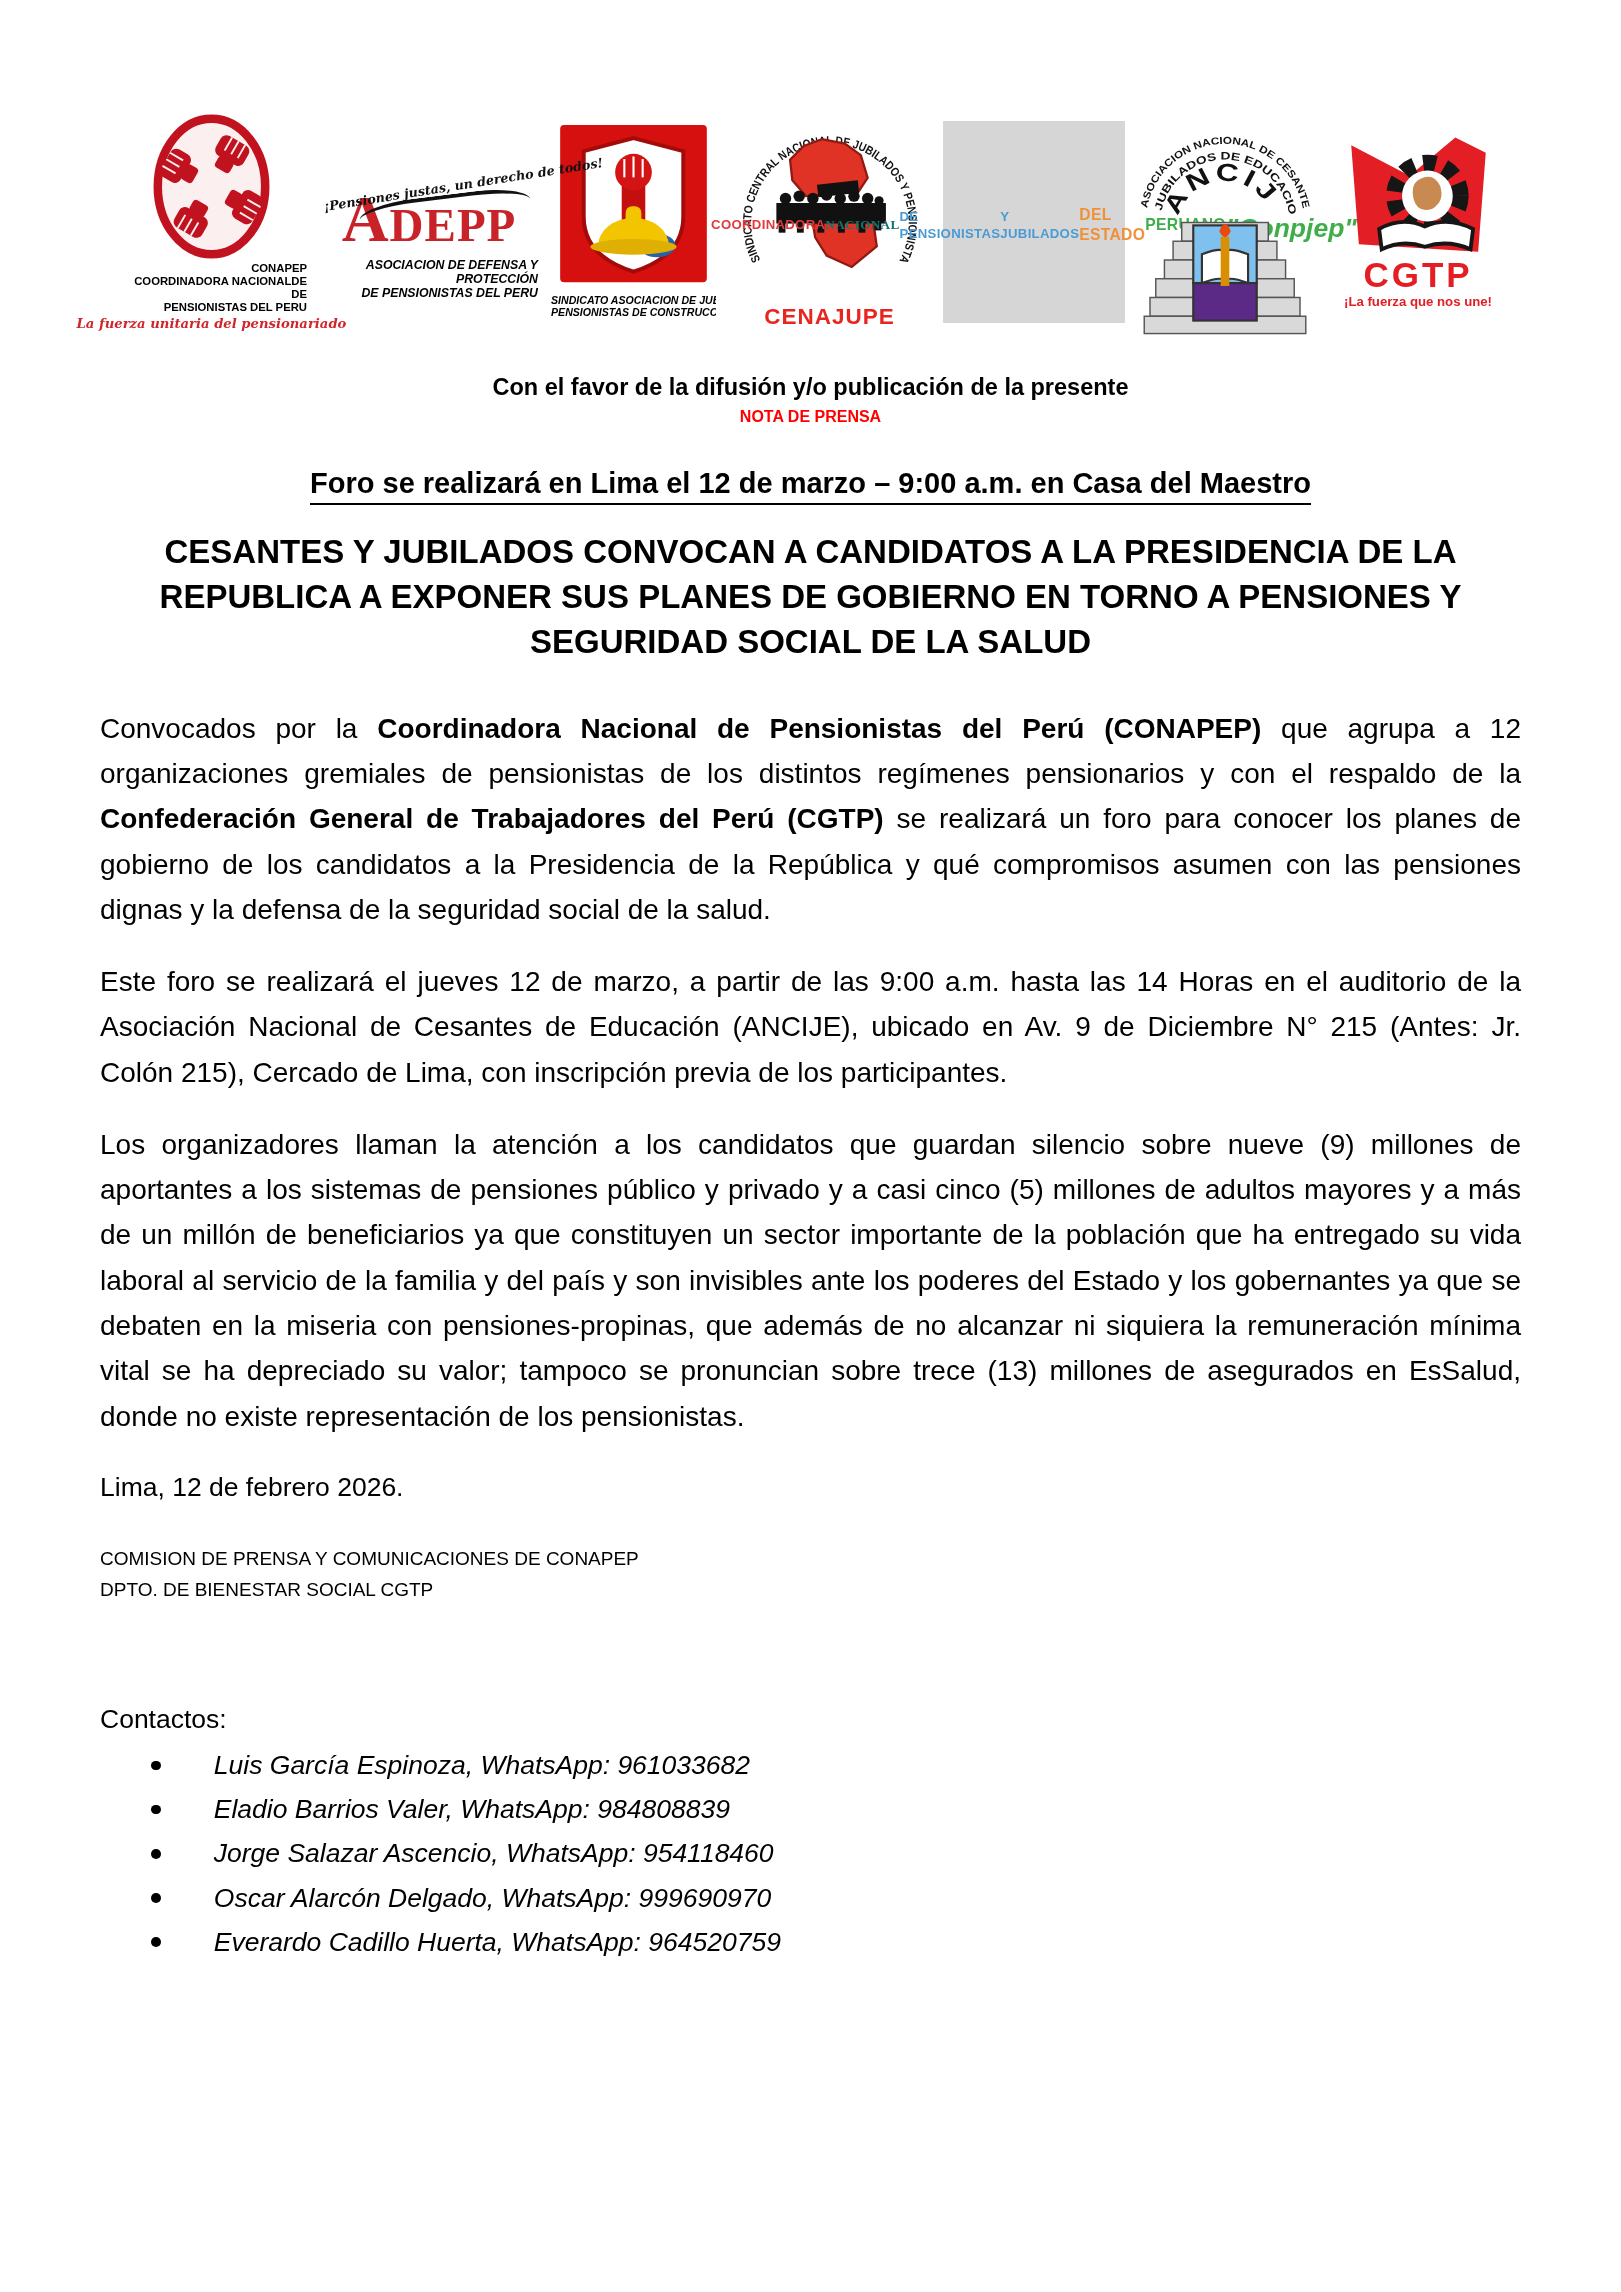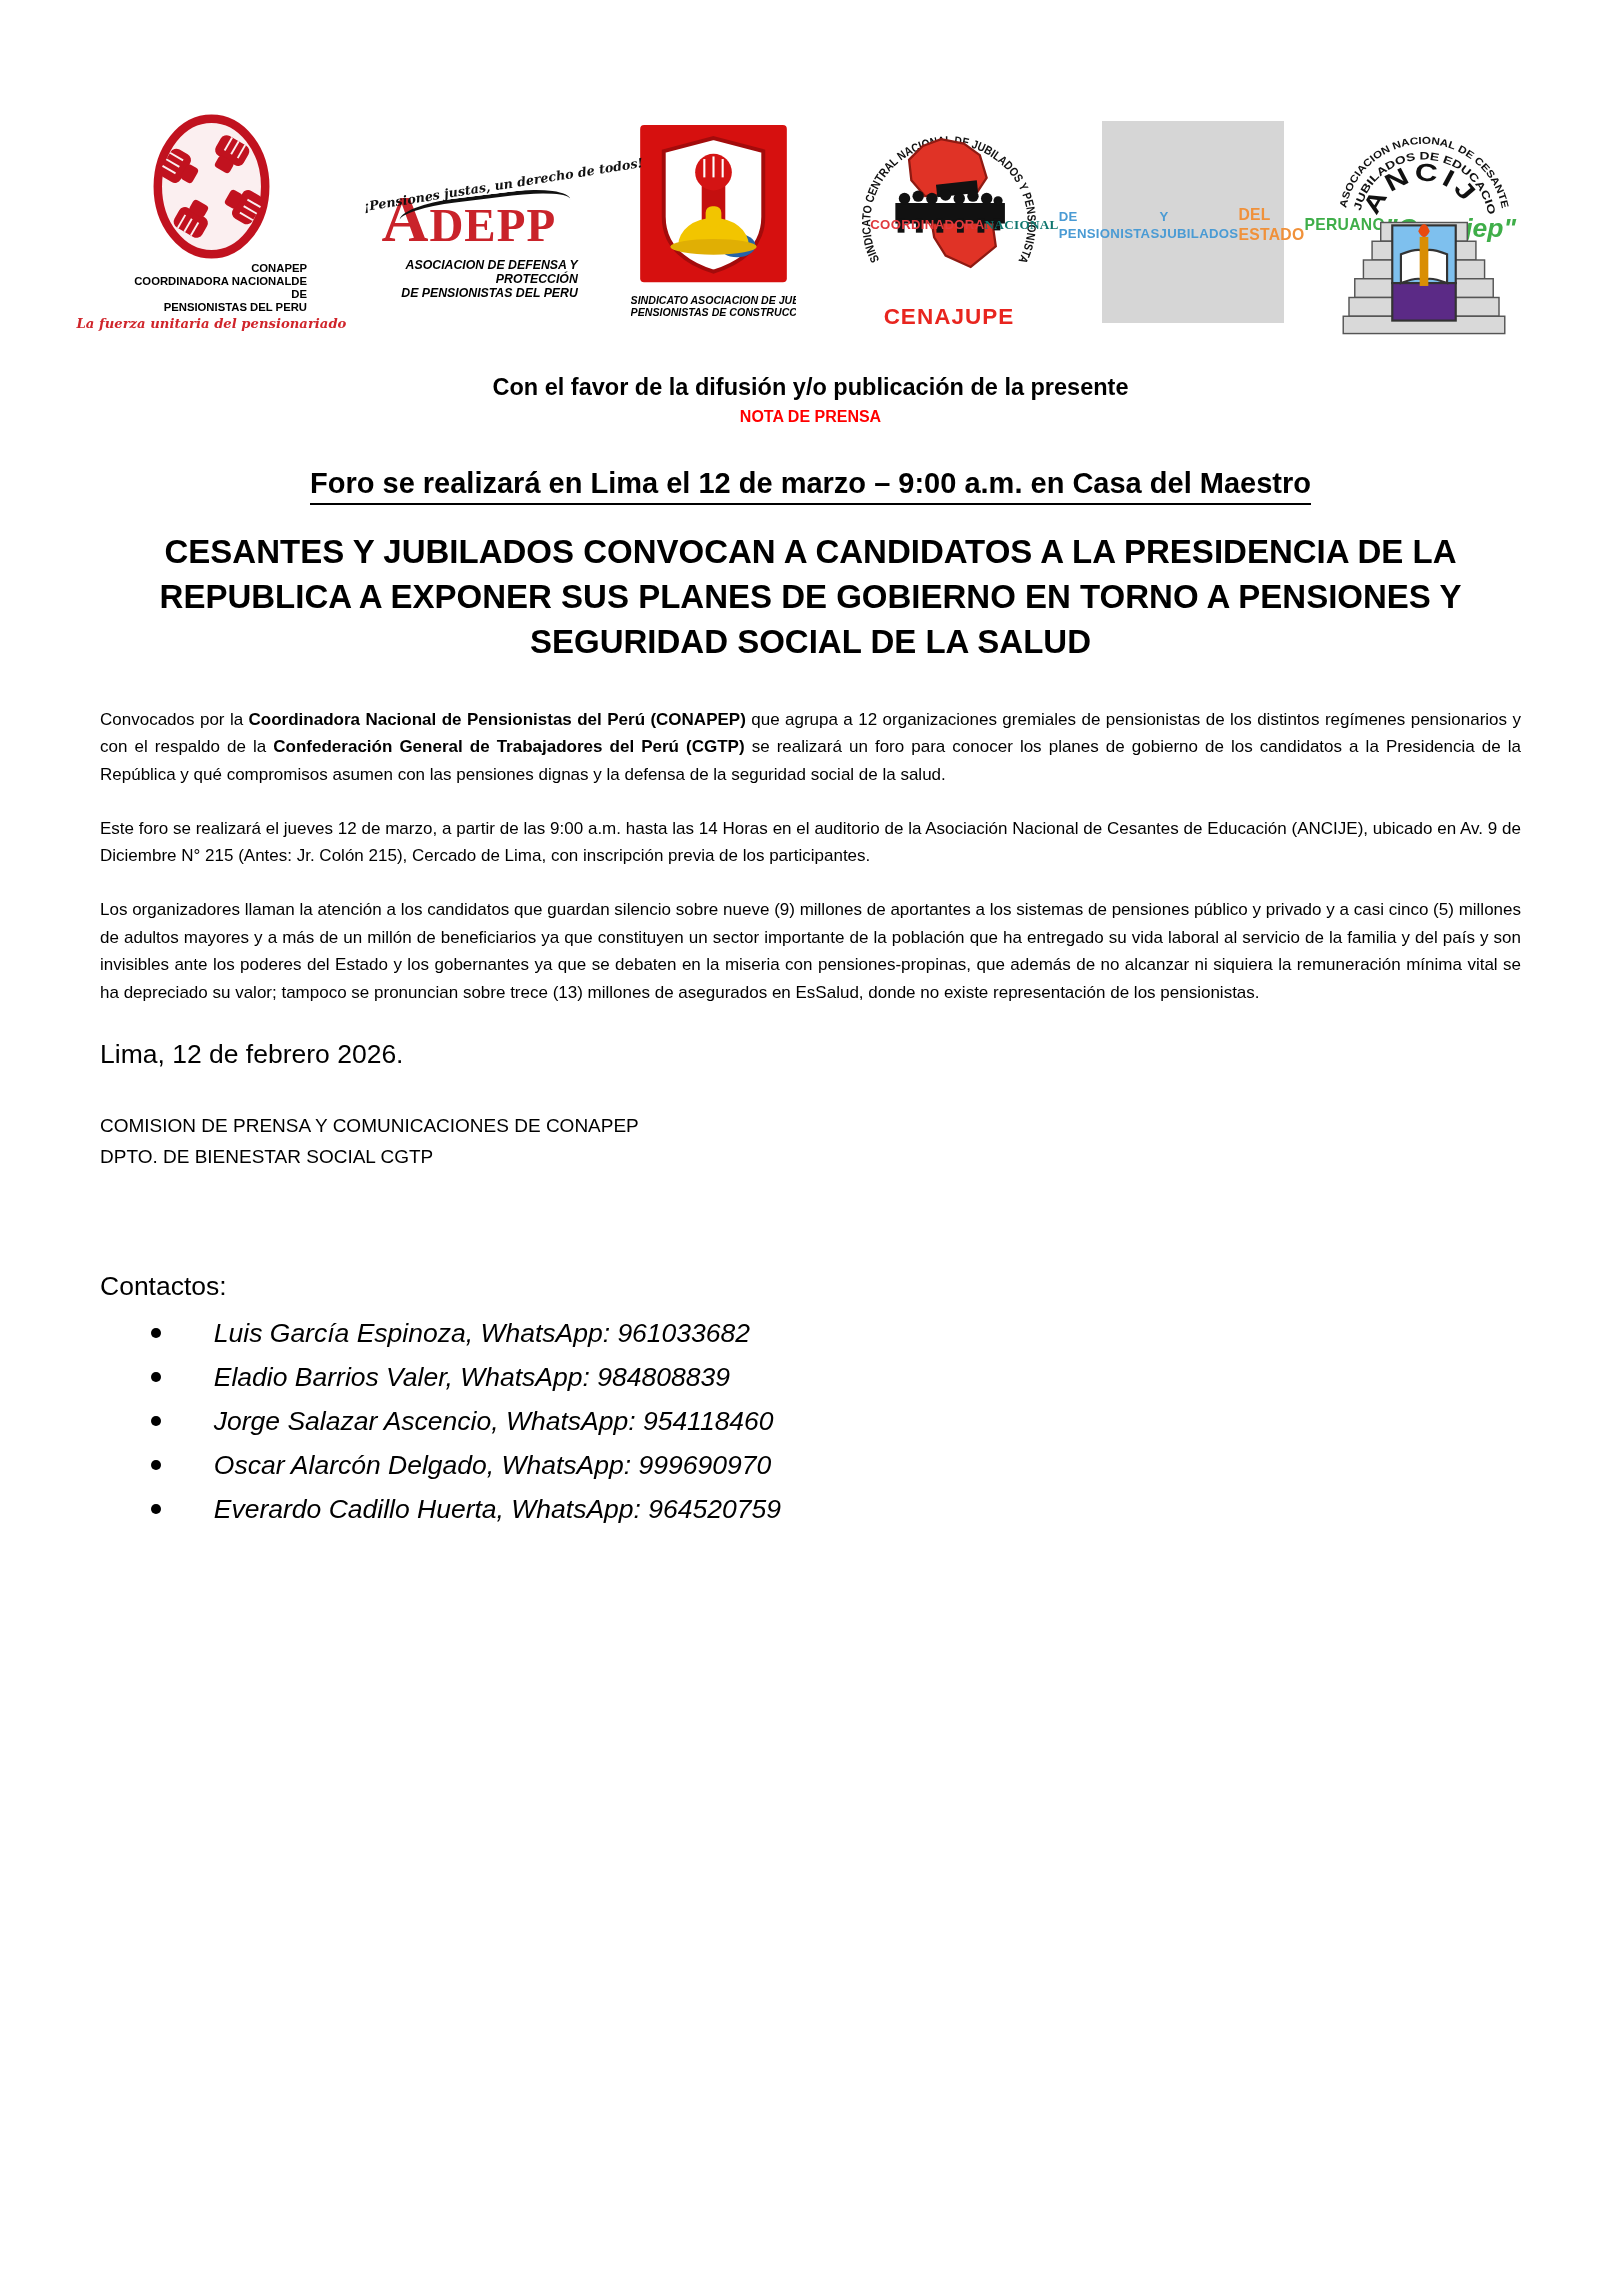--- a/index.html
+++ b/index.html
@@ -115,21 +115,21 @@
     display:inline-block;font-weight:bold;font-size:29px;
     border-bottom:2.9px solid #000;padding-bottom:2.9px;
   }
   .headline{
     margin:25.5px auto 0 auto;max-width:1402px;
     text-align:center;font-weight:bold;font-size:33px;line-height:1.36;
   }
   .bodycol{padding:0 100px;}
   .para{
     margin:0 0 26.5px 0;
-    font-size:17px;line-height:1.62;text-align:justify;
+    font-size:28px;line-height:1.62;text-align:justify;
   }
   .para.first{margin-top:41px;}
   .dateline{margin:33px 0 0 0;font-size:26.5px;}
   .signature{margin-top:41px;font-weight:normal;font-size:19px;line-height:1.62;}
   .contacts-label{margin-top:98px;font-size:26.5px;}
   ul.contacts{
     list-style:none;margin:17.6px 0 0 0;padding:0 0 0 51px;
   }
   ul.contacts li{
     font-style:italic;font-size:26.5px;line-height:1.0;margin-bottom:17.6px;
@@ -276,20 +276,31 @@
           <rect x="4" y="143" width="112" height="12"></rect>
         </g>
         <rect x="38" y="80" width="44" height="40" fill="#7ec0ee" stroke="#333" stroke-width="1.5"></rect>
         <rect x="38" y="120" width="44" height="26" fill="#5b2a86" stroke="#333" stroke-width="1.5"></rect>
         <path d="M44 100 Q60 94 60 100 Q60 94 76 100 L76 120 Q60 114 60 120 Q60 114 44 120 Z" fill="#ffffff" stroke="#333" stroke-width="1.5"></path>
         <rect x="57" y="88" width="6" height="34" fill="#d98e04"></rect>
         <path d="M56 84 Q60 74 64 84 Q62 88 60 88 Q58 88 56 84 Z" fill="#e8490f"></path>
       </svg>
     </div>
 
+    <div class="logo cgtp">
+      <svg width="165" height="122" viewBox="0 0 130 96">
+        <polygon points="12,8 58,32 94,2 118,14 112,92 18,86" fill="#e31e24"></polygon>
+        <circle cx="72" cy="48" r="26" fill="none" stroke="#161616" stroke-width="13" stroke-dasharray="10 7"></circle>
+        <circle cx="72" cy="48" r="20" fill="#ffffff"></circle>
+        <path d="M64 36 q12 -8 18 4 q4 12 -6 18 q-12 4 -15 -8 q-2 -10 3 -14 Z" fill="#c98a52"></path>
+        <path d="M34 74 Q52 64 70 72 Q88 64 108 74 L106 90 Q88 82 70 88 Q52 82 36 90 Z" fill="#ffffff" stroke="#161616" stroke-width="3"></path>
+      </svg>
+      <div class="cgtp-name">CGTP</div>
+      <div class="cgtp-tagline">¡La fuerza que nos une!</div>
+    </div>
   </header>
 
   <div class="diffusion">Con el favor de la difusión y/o publicación de la presente</div>
   <div class="press-note">NOTA DE PRENSA</div>
   <div class="event-line">
     <span>Foro se realizará en Lima el 12 de marzo – 9:00 a.m. en Casa del Maestro</span>
   </div>
   <h1 class="headline">CESANTES Y JUBILADOS CONVOCAN A CANDIDATOS A LA PRESIDENCIA DE LA REPUBLICA A EXPONER SUS PLANES DE GOBIERNO EN TORNO A PENSIONES Y SEGURIDAD SOCIAL DE LA SALUD</h1>
 
   <div class="bodycol">

